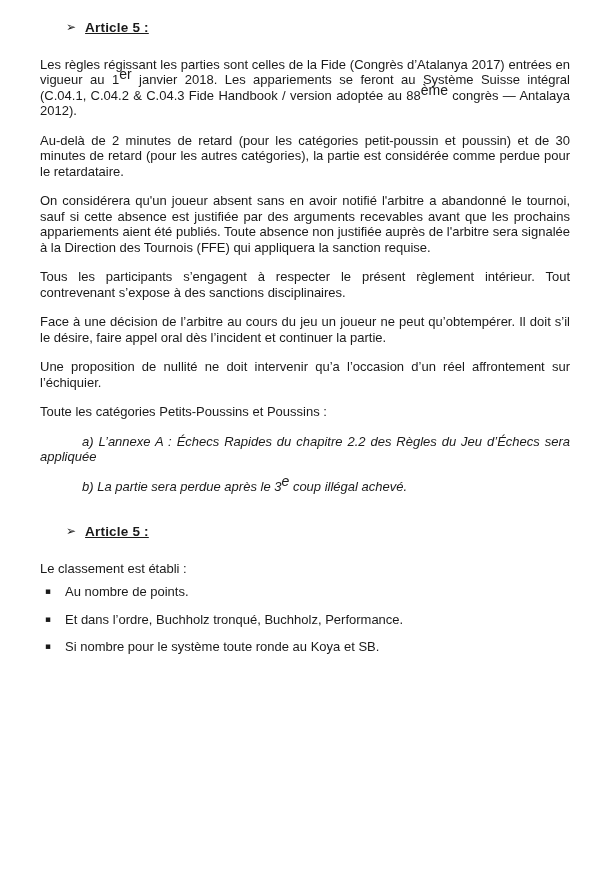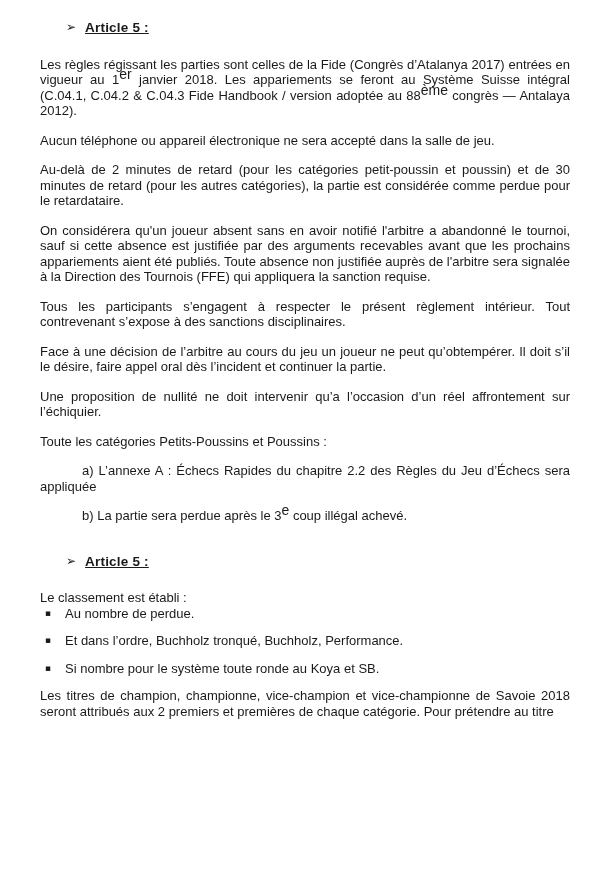--- a/index.html
+++ b/index.html
@@ -34,22 +34,22 @@
     transform: translateY(-1px);
   }
   .heading .heading-text {
     text-decoration: underline;
     letter-spacing: 0.2px;
   }
   .para {
     text-align: justify;
     margin-bottom: 14px;
   }
-  .para.first-indent { text-indent: 42px; }
-  .para.no-gap { margin-bottom: 0; }
+  .para.first-indent { text-indent: 42px; font-style: italic; }
+  .para.no-gap { margin-bottom: 8px; }
   .bullet-item {
     position: relative;
     padding-left: 25px;
     margin-bottom: 12px;
     text-align: justify;
   }
   .bullet-marker {
     position: absolute;
     left: 5px;
     top: 0;
@@ -65,32 +65,30 @@
 </head>
 <body>
 
 <div class="page">
   <div id="doc-blocks">
       <div class="heading">
         <span class="arrow">➢</span>
         <span class="heading-text">Article 5 :</span>
       </div>
       <p class="para"><span>Les règles régissant les parties sont celles de la Fide (Congrès d’Atalanya 2017) entrées en vigueur au 1</span><sup>er</sup><span> janvier 2018. Les appariements se feront au Système Suisse intégral (C.04.1, C.04.2 &amp; C.04.3 Fide Handbook / version adoptée au 88</span><sup>ème</sup><span> congrès — Antalaya 2012).</span></p>
-      <p class="para"><span>Aucun téléphone ou appareil électronique ne sera accepté dans la salle de jeu.</span></p>
       <p class="para"><span>Au-delà de 2 minutes de retard (pour les catégories petit-poussin et poussin) et de 30 minutes de retard (pour les autres catégories), la partie est considérée comme perdue pour le retardataire.</span></p>
       <p class="para"><span>On considérera qu'un joueur absent sans en avoir notifié l'arbitre a abandonné le tournoi, sauf si cette absence est justifiée par des arguments recevables avant que les prochains appariements aient été publiés. Toute absence non justifiée auprès de l'arbitre sera signalée à la Direction des Tournois (FFE) qui appliquera la sanction requise.</span></p>
       <p class="para"><span>Tous les participants s’engagent à respecter le présent règlement intérieur. Tout contrevenant s’expose à des sanctions disciplinaires.</span></p>
       <p class="para"><span>Face à une décision de l’arbitre au cours du jeu un joueur ne peut qu’obtempérer. Il doit s’il le désire, faire appel oral dès l’incident et continuer la partie.</span></p>
       <p class="para"><span>Une proposition de nullité ne doit intervenir qu’a l’occasion d’un réel affrontement sur l’échiquier.</span></p>
       <p class="para"><span>Toute les catégories Petits-Poussins et Poussins :</span></p>
       <p class="para first-indent"><span>a) L’annexe A : Échecs Rapides du chapitre 2.2 des Règles du Jeu d’Échecs sera appliquée</span></p>
       <p class="para first-indent"><span>b) La partie sera perdue après le 3</span><sup>e</sup><span> coup illégal achevé.</span></p>
       <div class="heading space-lg">
         <span class="arrow">➢</span>
         <span class="heading-text">Article 5 :</span>
       </div>
       <p class="para no-gap"><span>Le classement est établi :</span></p>
-      <div class="bullet-item"><span class="bullet-marker">▪</span><span><span>Au nombre de perdue.</span></span></div>
+      <div class="bullet-item"><span class="bullet-marker">▪</span><span><span>Au nombre de points.</span></span></div>
       <div class="bullet-item"><span class="bullet-marker">▪</span><span><span>Et dans l’ordre, Buchholz tronqué, Buchholz, Performance.</span></span></div>
       <div class="bullet-item"><span class="bullet-marker">▪</span><span><span>Si nombre pour le système toute ronde au Koya et SB.</span></span></div>
-      <p class="para"><span>Les titres de champion, championne, vice-champion et vice-championne de Savoie 2018 seront attribués aux 2 premiers et premières de chaque catégorie. Pour prétendre au titre</span></p>
     </div>
 </div>
 
 </body></html>

